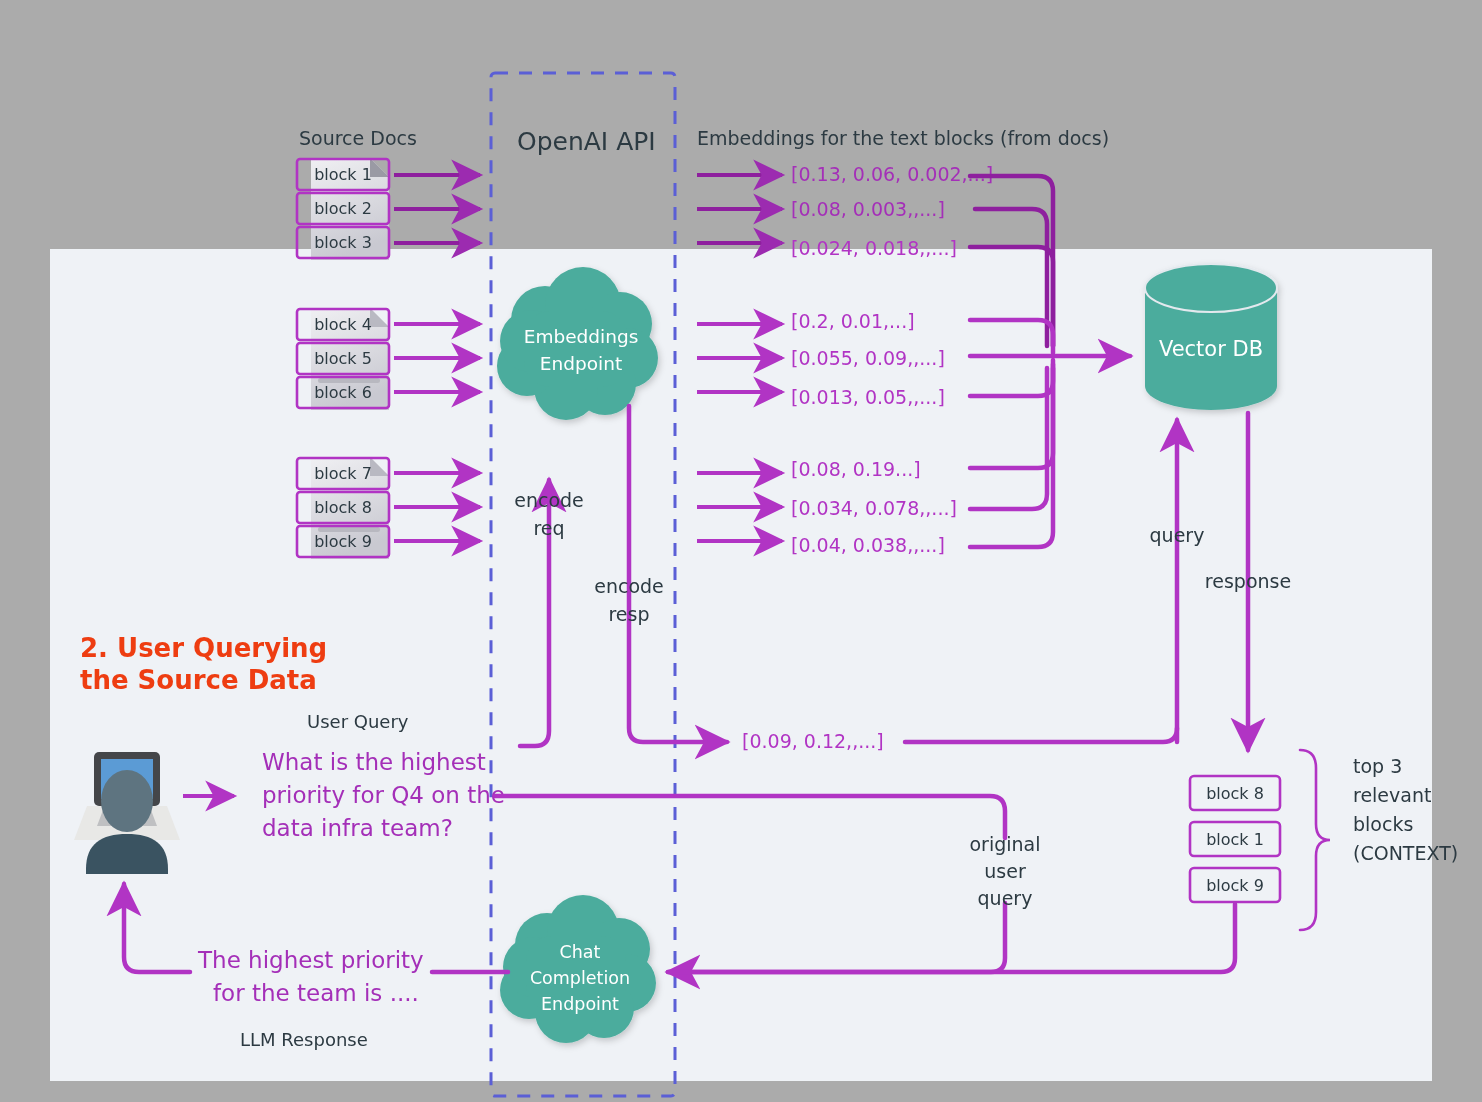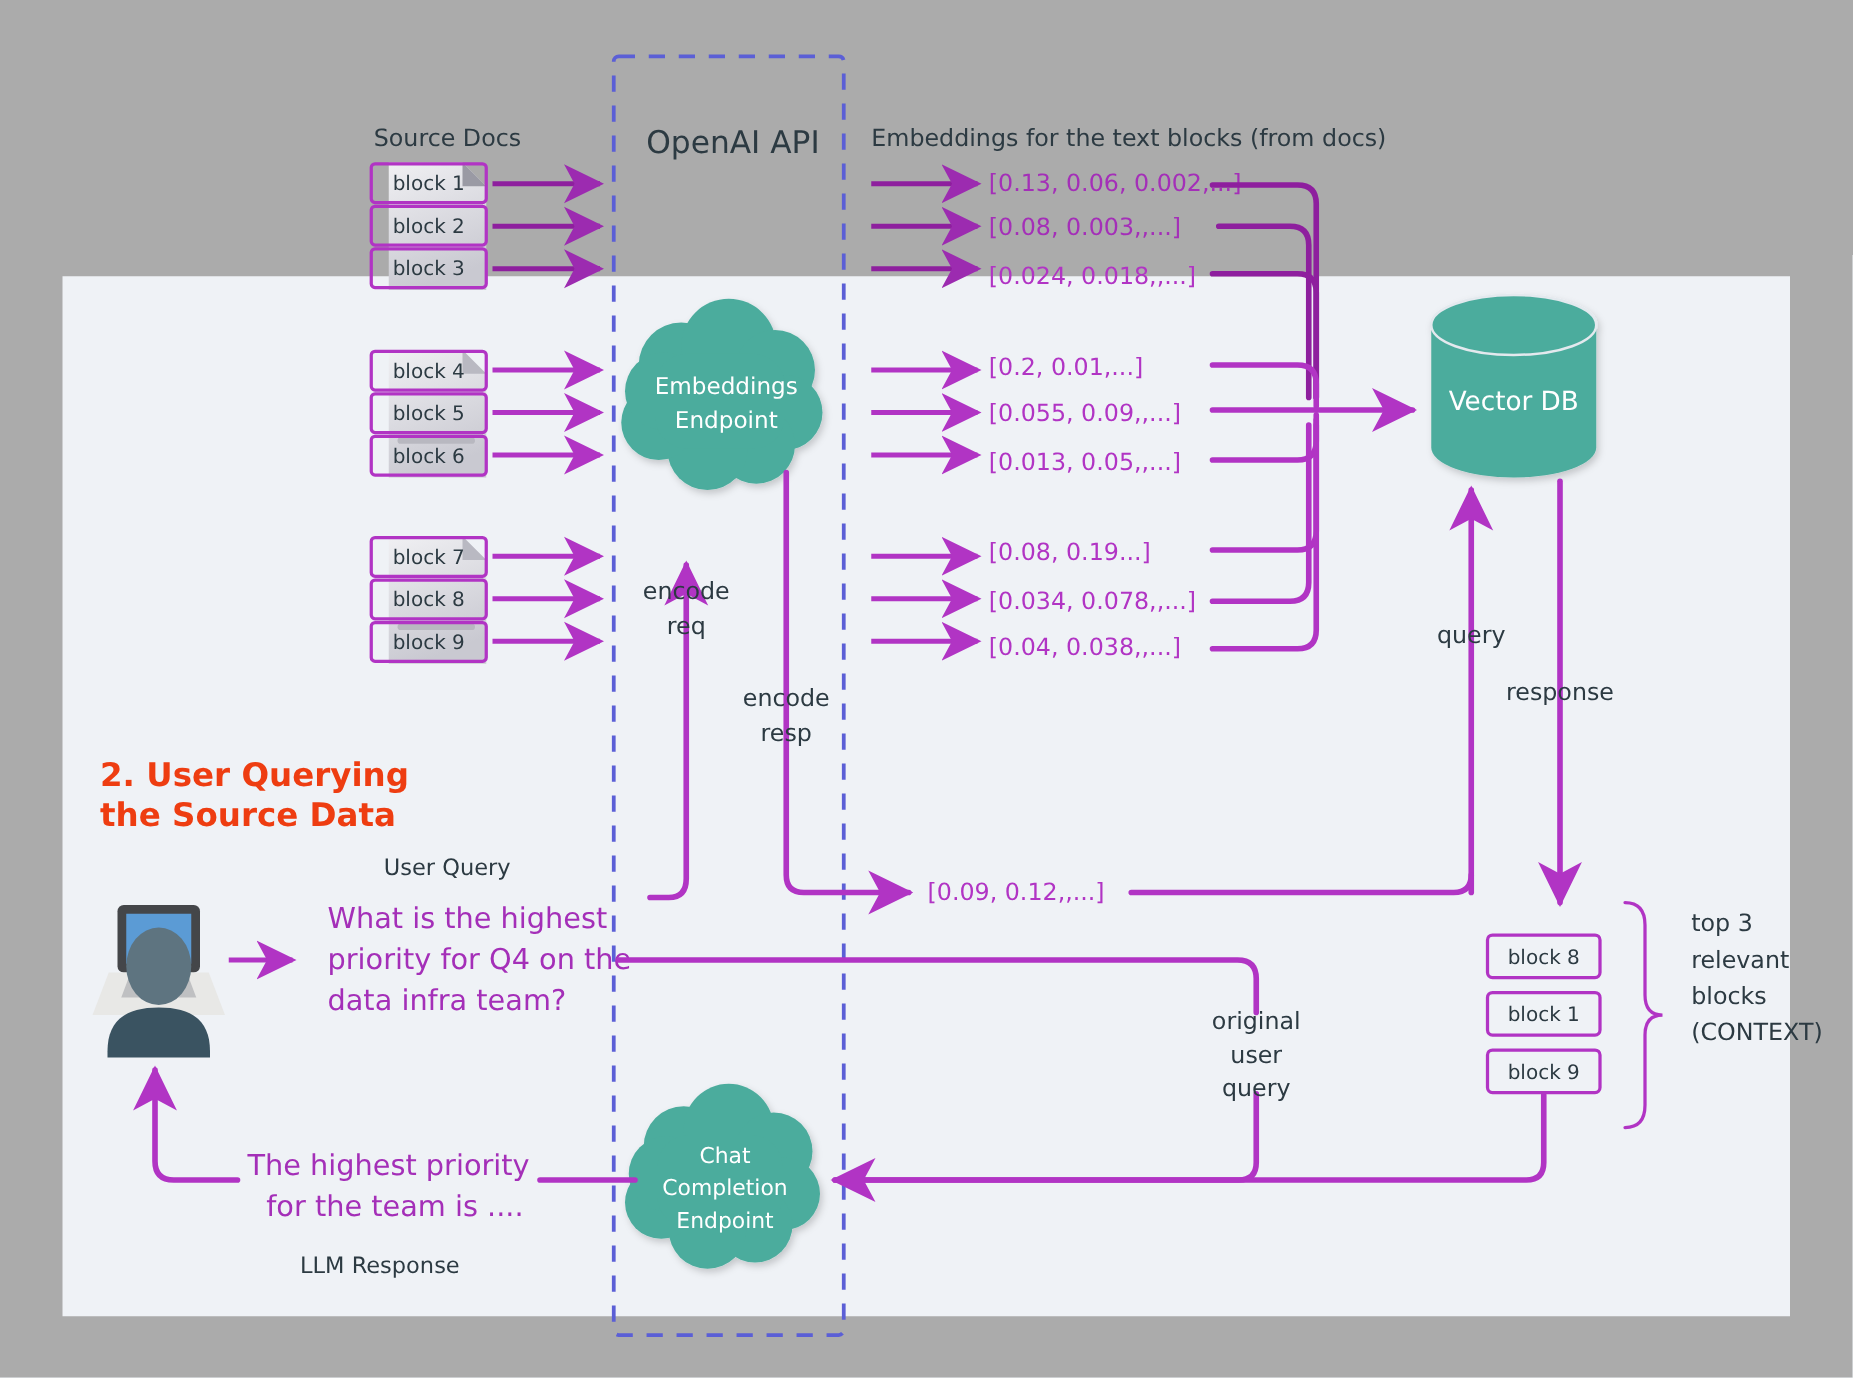--- a/index.html
+++ b/index.html
@@ -3,21 +3,21 @@
 <meta charset="utf-8">
 <style>
   html,body{margin:0;padding:0;}
   body{
     width:1482px;height:1102px;
     background:#ababab;
     font-family:"DejaVu Sans","Liberation Sans",sans-serif;
     overflow:hidden;
     position:relative;
   }
-  #root{position:absolute;inset:0;}
+  #root{position:absolute;inset:0;margin-top:28px;}
   svg.diagram{position:absolute;left:0;top:0;width:1482px;height:1102px;}
   .lbl{font-family:"DejaVu Sans","Liberation Sans",sans-serif;}
 </style>
 </head>
 <body>
 
 <div id="root">
 <svg class="diagram" viewBox="0 0 1482 1102" xmlns="http://www.w3.org/2000/svg">
   <defs>
     <marker id="arrowP" markerWidth="9" markerHeight="9" refX="7.2" refY="4.5" orient="auto" markerUnits="strokeWidth">

